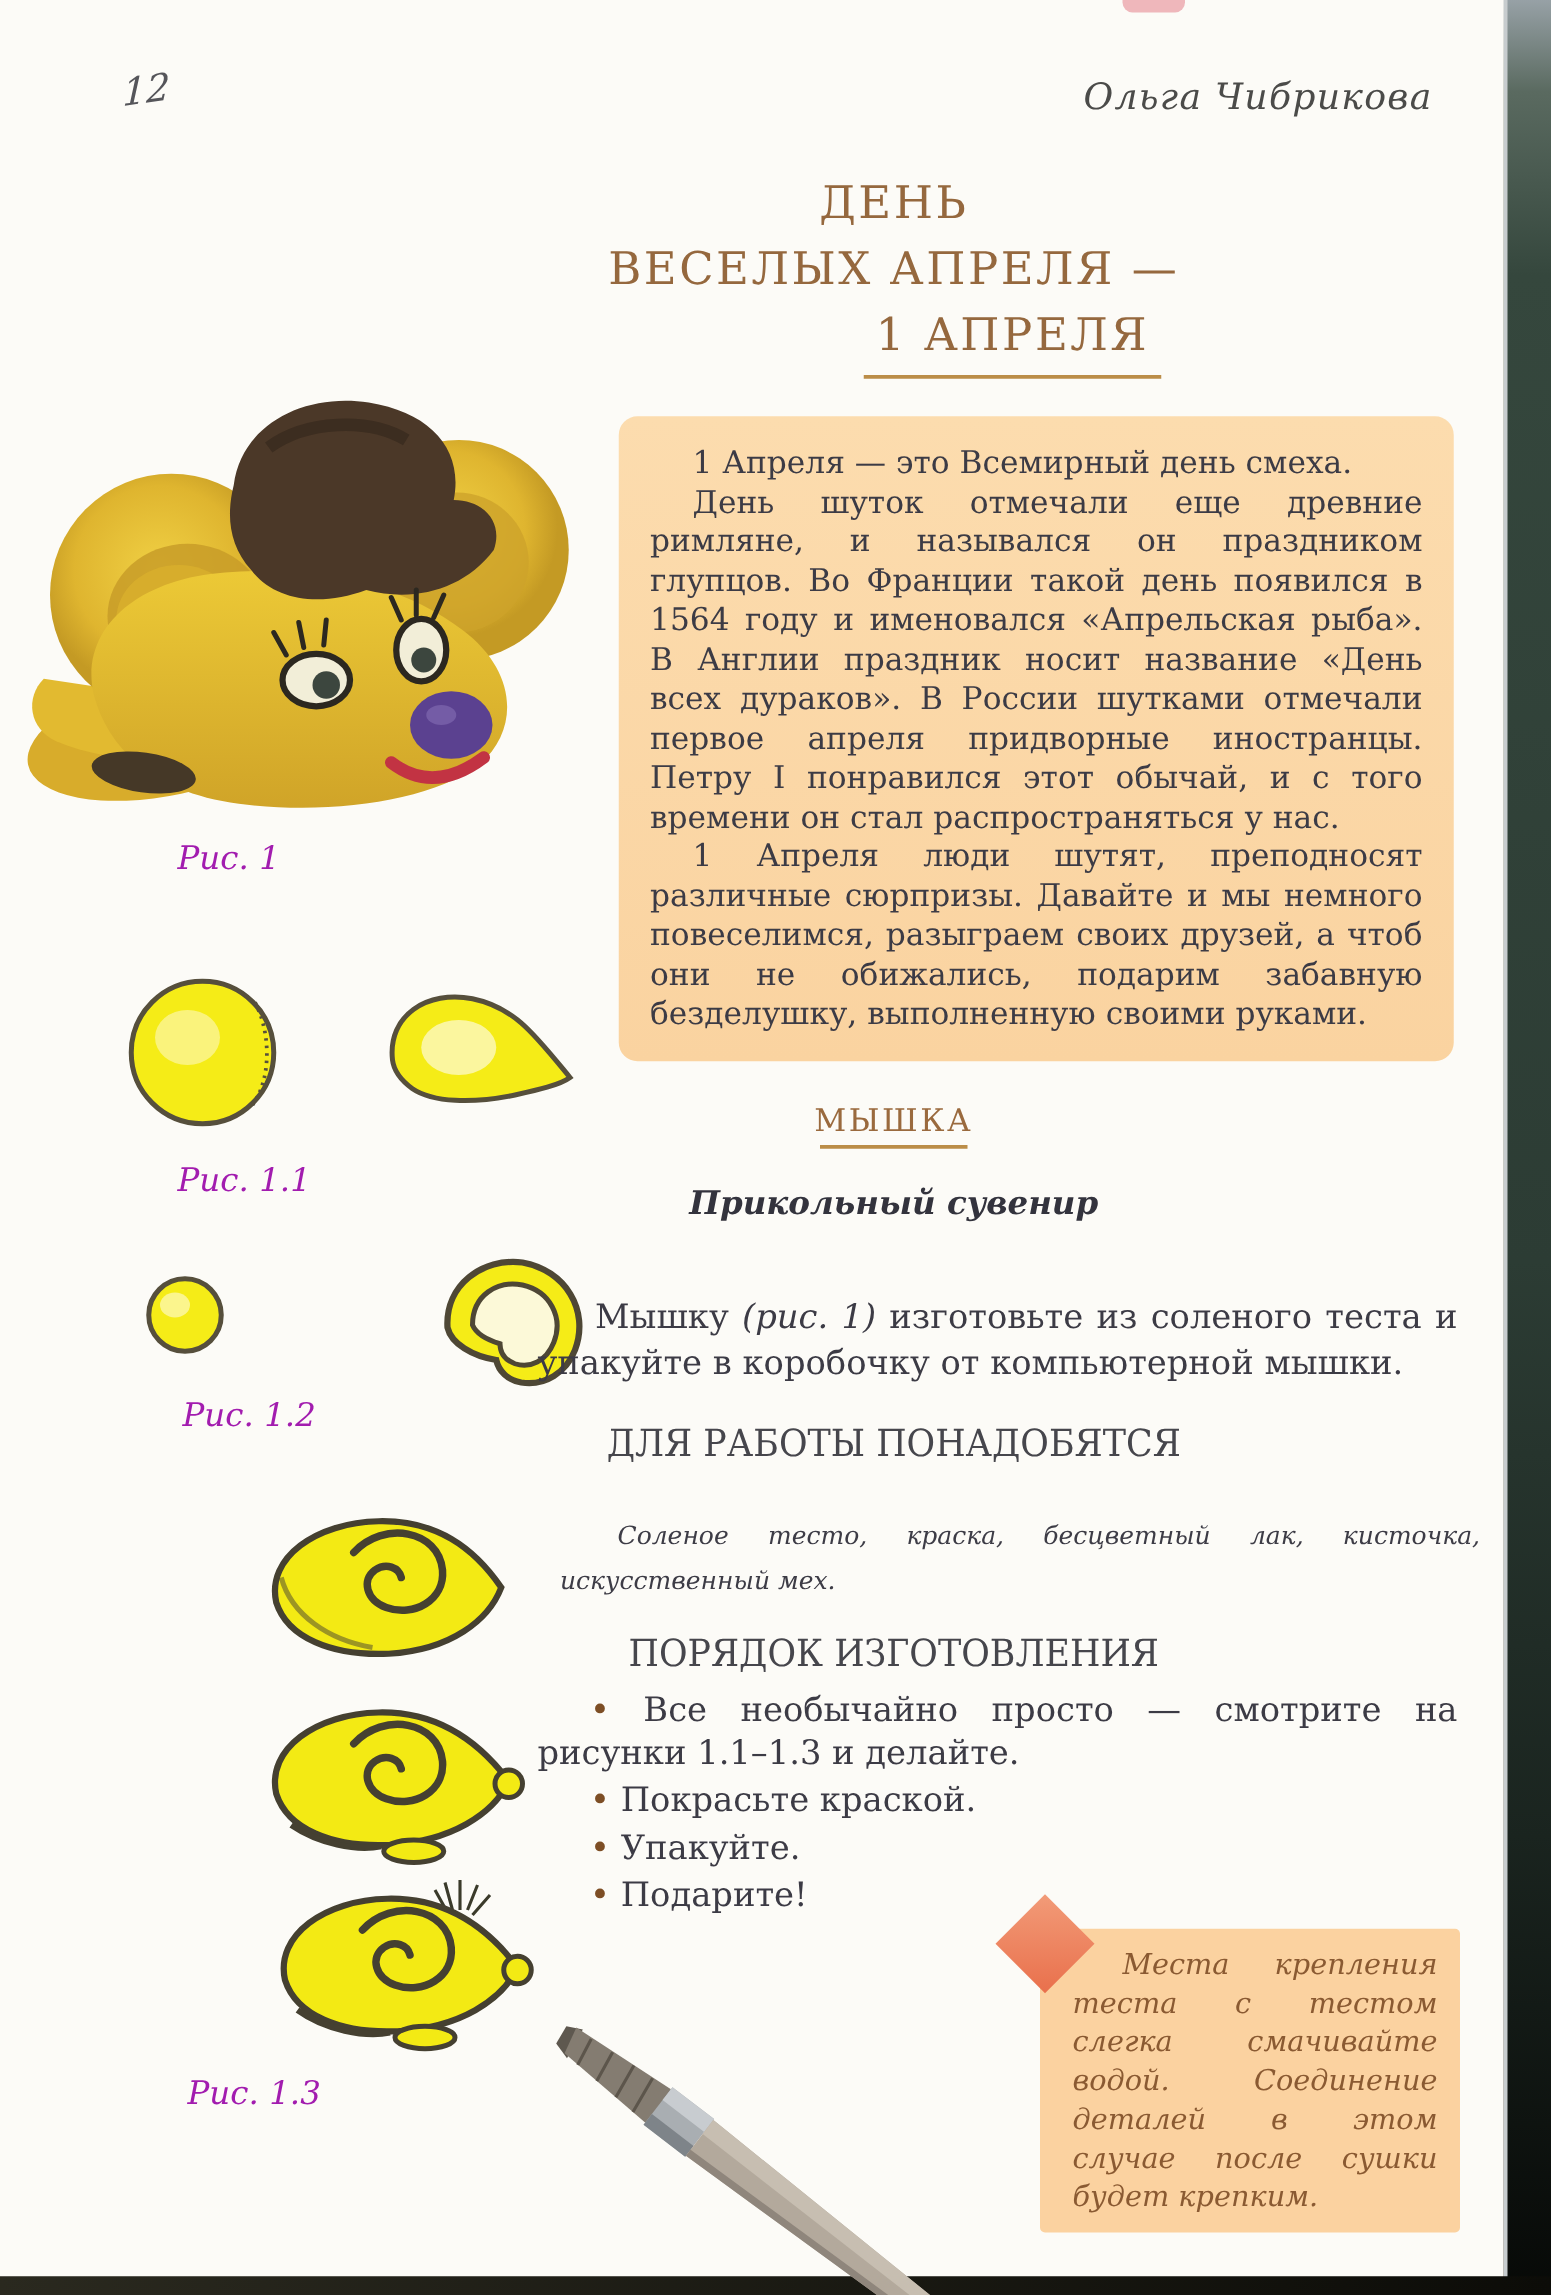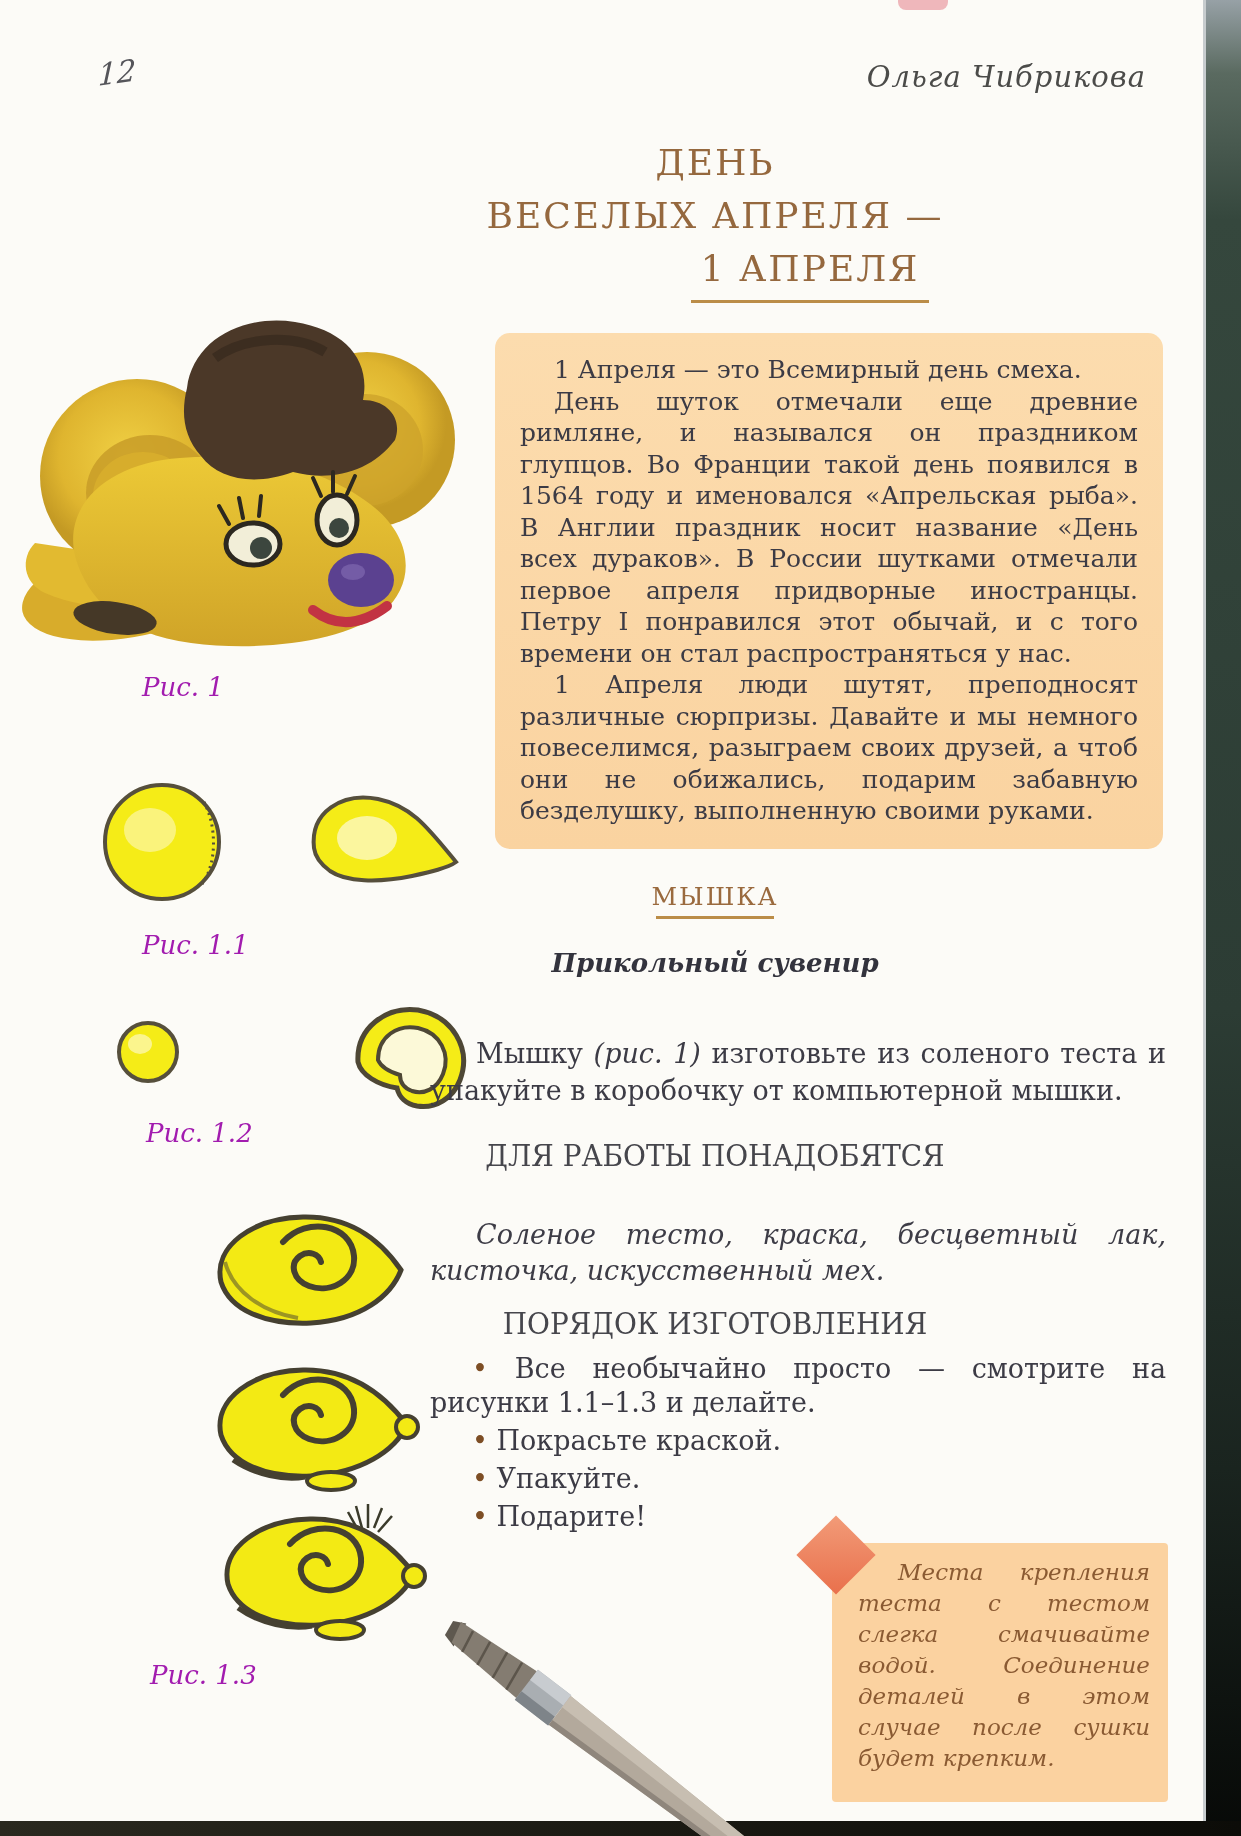--- a/index.html
+++ b/index.html
@@ -50,30 +50,30 @@
   .h-underline{width:118px;height:3px;background:#bb8d48;margin:5px auto 0 auto;}
   .subtitle{position:absolute;left:430px;top:948px;width:570px;text-align:center;
     font-size:26px;font-weight:bold;font-style:italic;color:#33333d;}
   .para{position:absolute;left:430px;top:1008px;width:736px;font-size:27px;
     line-height:37px;text-align:justify;text-indent:46px;}
   .fig-ref{font-style:italic;}
   .sec-h{position:absolute;width:570px;left:430px;text-align:center;font-size:30px;
     color:#46464c;transform:scaleX(.93);}
   .sec-h.materials{top:1138px;}
   .sec-h.steps{top:1306px;}
-  .materials-text{position:absolute;left:430px;top:1190px;width:736px;font-size:27px;
+  .materials-text{position:absolute;left:448px;top:1190px;width:736px;font-size:20px;
     line-height:36px;font-style:italic;text-align:justify;text-indent:46px;color:#3d3c46;}
   .steps-list{position:absolute;left:430px;top:1352px;width:736px;margin:0;padding:0;
     list-style:none;}
   .steps-list li{font-size:27px;line-height:34px;margin:0 0 4px 0;text-indent:42px;
     text-align:justify;color:#3c3b45;}
   .steps-list li::before{content:"• ";color:#7d4e25;}
   
   .tip-box{position:absolute;left:832px;top:1543px;width:336px;border-radius:4px;
-    background:#fbd2a0;padding:14px 18px 28px 26px;box-sizing:border-box;}
+    background:#fbd2a0;padding:14px 18px 12px 26px;box-sizing:border-box;}
   .tip-box .diamond{position:absolute;left:-24px;top:-16px;width:56px;height:56px;
     transform:rotate(45deg);background:linear-gradient(135deg,#f29b78,#e9704c);}
   .tip-text{margin:0;font-size:23px;line-height:31px;font-style:italic;color:#8a5a32;
     text-align:justify;text-indent:40px;position:relative;}
   
   .brush{left:400px;top:1598px;}
 </style>
 </head>
 <body>
 

